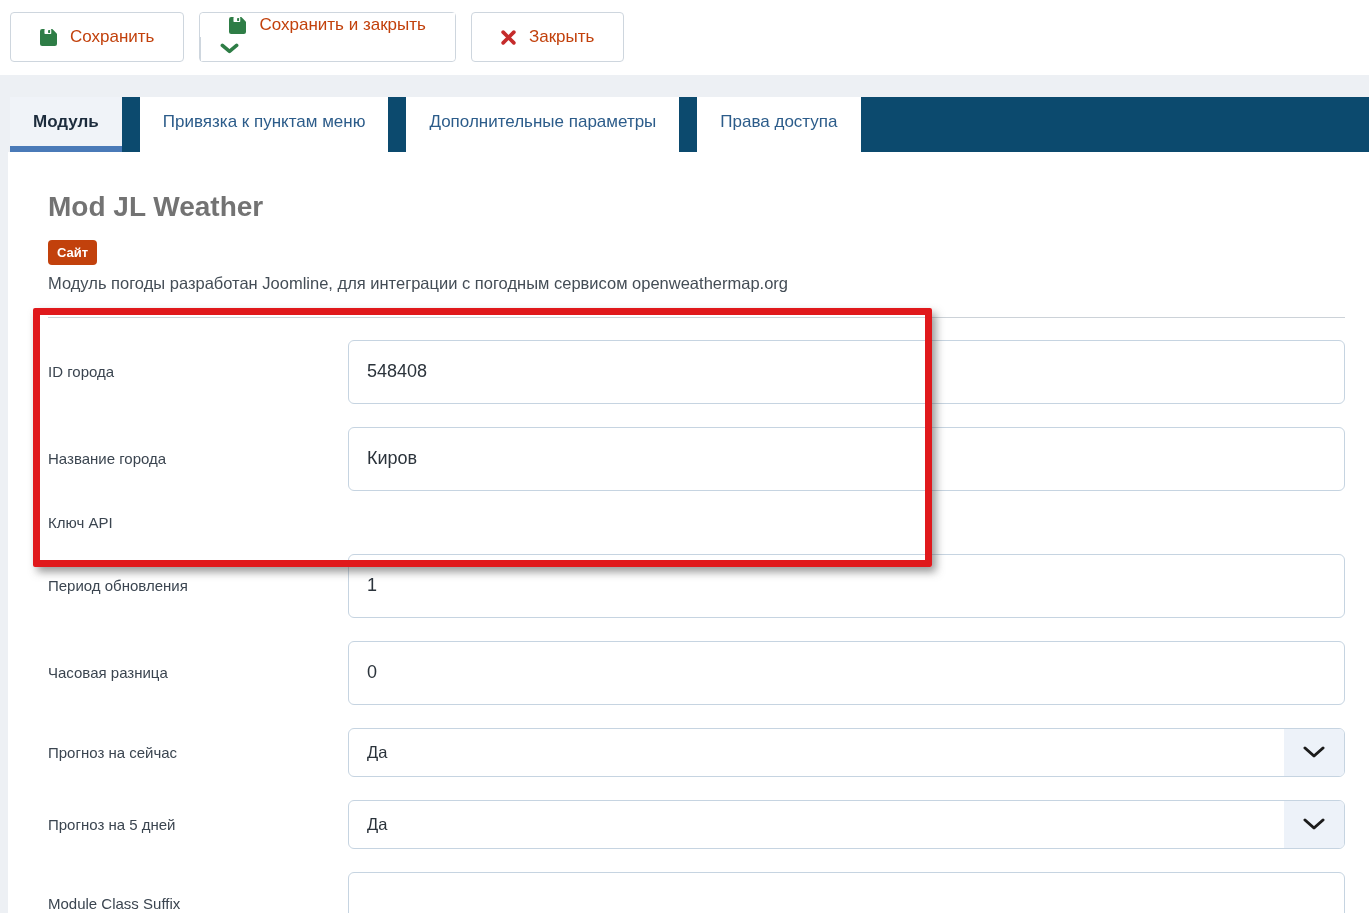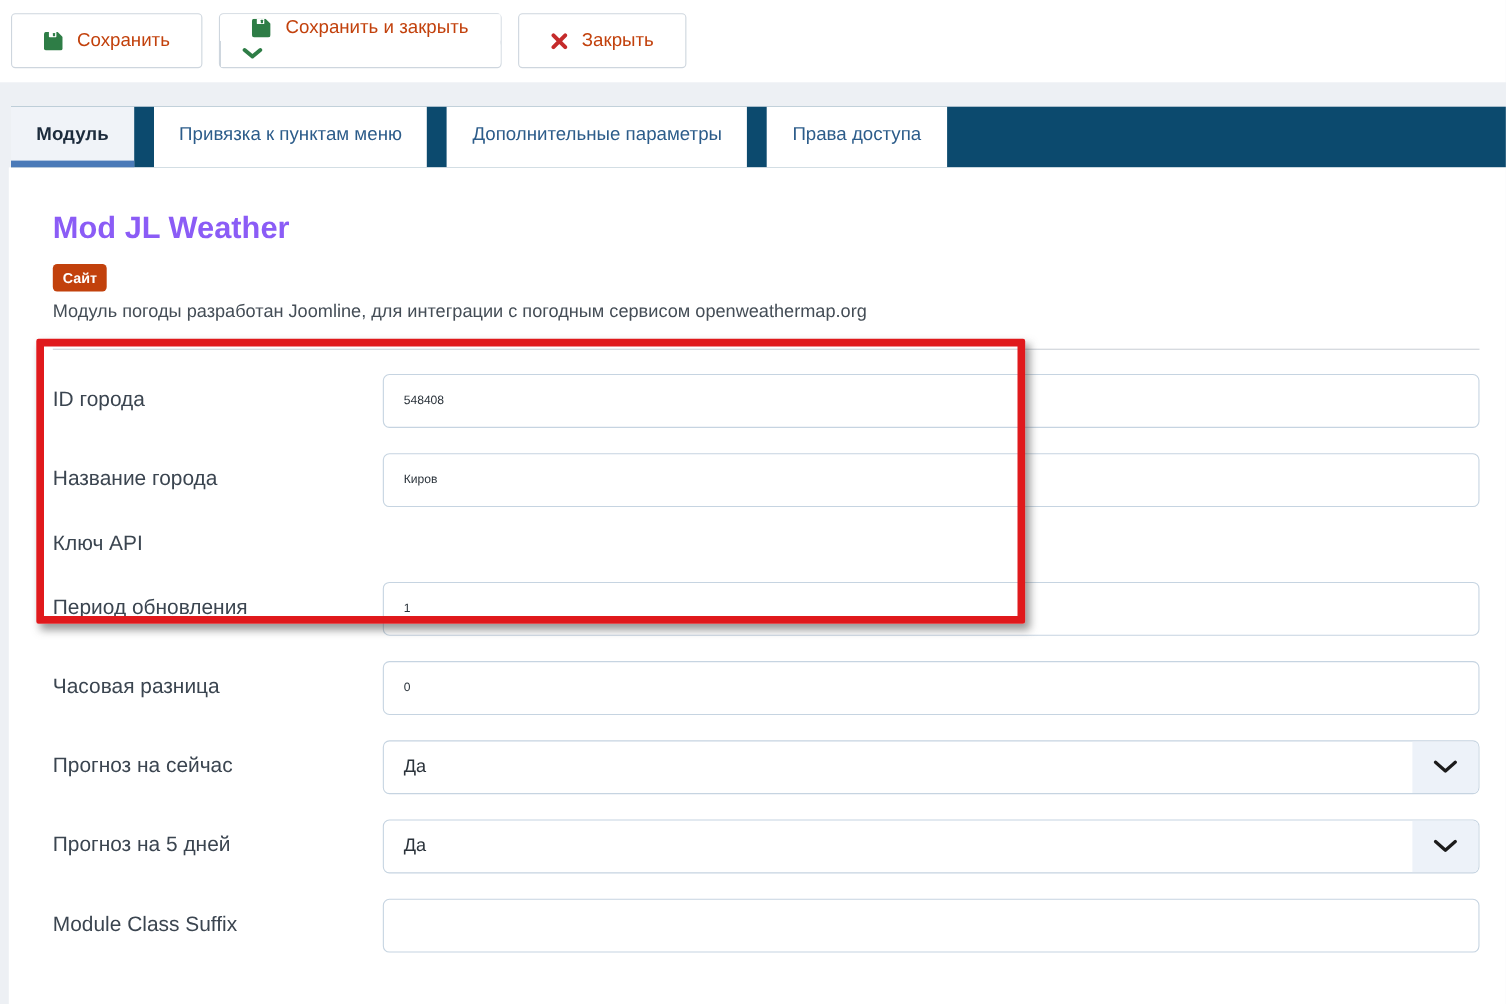--- a/index.html
+++ b/index.html
@@ -84,21 +84,21 @@
     margin-left: 8px;
     background: #ffffff;
     height: 781px;
     padding: 40px 24px 0 40px;
   }
   h1.module-title {
     margin: 0 0 17px 0;
     font-size: 28px;
     line-height: 1.1;
     font-weight: 700;
-    color: #8b5cf6;
+    color: #737373;
   }
   .badge {
     display: inline-block;
     background: #c2410c;
     color: #ffffff;
     font-size: 13px;
     font-weight: 700;
     padding: 5px 9px;
     border-radius: 4px;
   }
@@ -114,31 +114,31 @@
   }
 
   
   .form-row {
     display: flex;
     align-items: center;
     margin-bottom: 23px;
   }
   .form-row .label {
     flex: 0 0 300px;
-    font-size: 19px;
+    font-size: 15px;
     color: #3b4550;
   }
   .control { flex: 1; }
   input.text-input {
     width: 100%;
-    height: 49px;
+    height: 64px;
     border: 1px solid #c6d4e1;
     border-radius: 6px;
     padding: 0 18px;
-    font-size: 11px;
+    font-size: 18px;
     color: #2b333b;
     font-family: inherit;
     background: #ffffff;
     outline: none;
   }
   .select {
     display: flex;
     align-items: stretch;
     height: 49px;
     border: 1px solid #c6d4e1;

